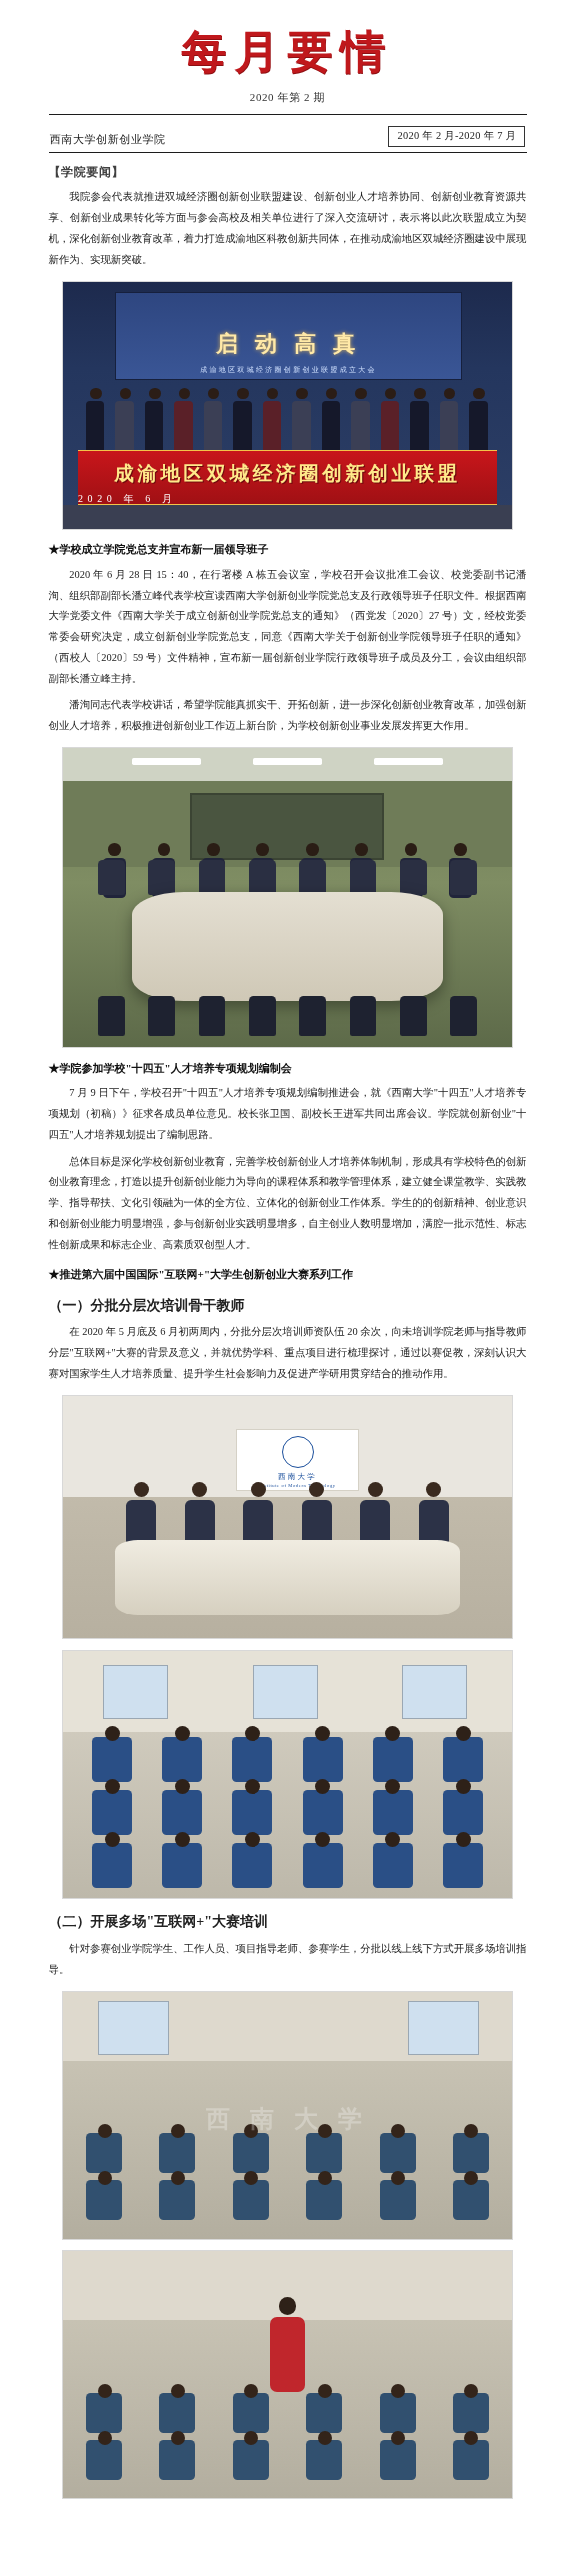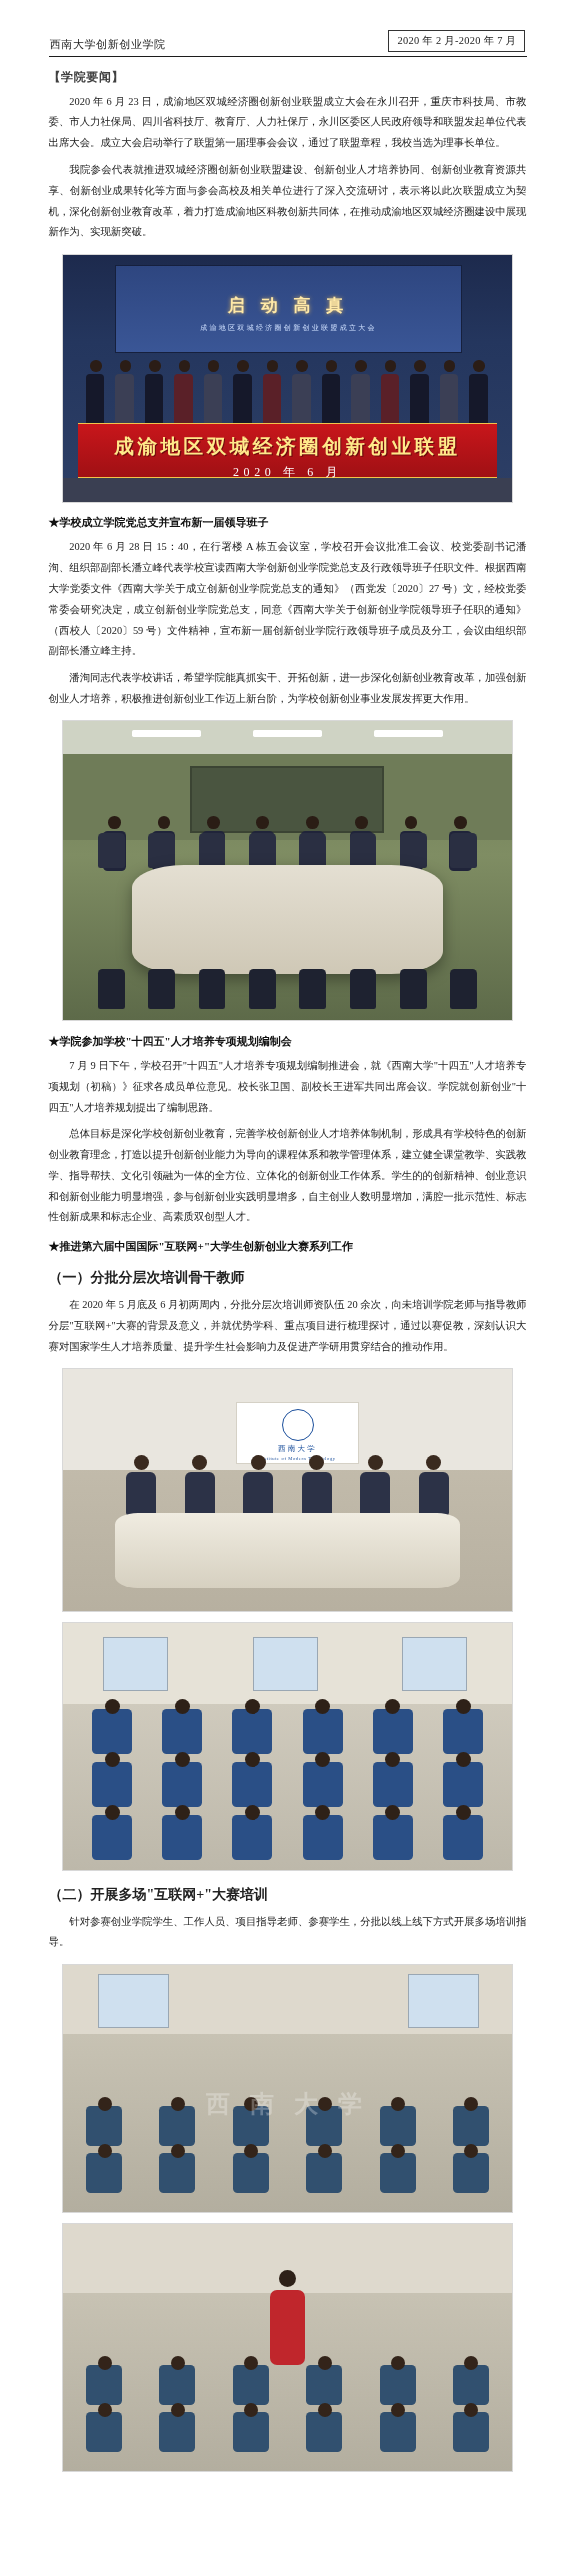--- a/index.html
+++ b/index.html
@@ -113,22 +113,22 @@
     background: #eee;
   }
   
   .ph1 { height: 247px; background: linear-gradient(#1d2a4d 0%, #24365e 35%, #2d3f66 100%); }
   .ph1 .screen {
     position: absolute; left: 52px; top: 10.4px; width: 345px; height: 86px;
     background: linear-gradient(#2e4680, #3a5696);
     border: 1.7px solid #16203d;
   }
   .ph1 .screen .s-title {
-    margin-top: 28px; text-align: center; color: #ffe9a8;
-    font-size: 17px; font-weight: 700; letter-spacing: 5.8px;
+    margin-top: 36px; text-align: center; color: #ffe9a8;
+    font-size: 22px; font-weight: 700; letter-spacing: 5.8px;
     text-shadow: 0 0 4.6px rgba(255,200,80,.8);
   }
   .ph1 .screen .s-sub {
     text-align:center; color:#cfe0ff; font-size:7px; letter-spacing:2.3px; margin-top:5.8px;
   }
   .ph1 .peoplerow {
     position: absolute; left: 23px; right: 23px; top: 101px; height: 69px;
     display: flex; justify-content: space-between; align-items: flex-end;
   }
   .ph1 .person { width: 19.6px; }
@@ -140,21 +140,21 @@
     position: absolute; left: 15px; right: 15px; bottom: 24px; height: 53px;
     background: linear-gradient(#c8161b, #a01014);
     border-top: 1.7px solid #f3c44a;
     border-bottom: 1.7px solid #f3c44a;
   }
   .ph1 .banner .bt {
     text-align: center; color: #ffe98a; font-size: 19.6px; font-weight: 700;
     letter-spacing: 3.5px; margin-top: 9.2px; text-shadow: 1.2px 1.2px 0 #6d0a0d;
   }
   .ph1 .banner .bs {
-    text-align: center; color: #ffffff; font-size: 12px; letter-spacing: 4.6px; margin-top: 4.6px;
+    text-align: left; color: #ffffff; font-size: 10px; letter-spacing: 4.6px; margin-top: 4.6px;
   }
   .ph1 .floor { position: absolute; left:0; right:0; bottom:0; height: 24px; background:#3a3f52; }
   
   .ph2 { height: 299px; background: linear-gradient(#6c7a55 0%, #7f8d63 45%, #5d6a49 100%); }
   .ph2 .ceiling { position:absolute; left:0; right:0; top:0; height:33px; background:#cfd3c4; }
   .ph2 .ceiling .lamp { position:absolute; top:9.2px; width:69px; height:7px; background:#ffffff; border-radius:1.7px; }
   .ph2 .wall { position:absolute; left:0; right:0; top:33px; height:86px; background:#6f7c58; }
   .ph2 .board { position:absolute; left:127px; top:45px; width:190px; height:63px; background:#4a5540; border:2.3px solid #3b4433; }
   .ph2 .table {
     position:absolute; left:69px; right:69px; top:144px; height:109px;
@@ -200,40 +200,44 @@
   .ph5 .speaker { position:absolute; left:207px; top:46px; width:35px; height:98px; }
   .ph5 .speaker .h { width:17.3px;height:17.3px;border-radius:50%;background:#2e2118;margin:0 auto 2.3px; }
   .ph5 .speaker .b { width:35px;height:75px;background:#c0262c;border-radius:7px; }
   .ph5 .desks { position:absolute; left:23px; right:23px; bottom:11.5px; }
   .ph5 .drow { display:flex; justify-content:space-between; margin-bottom:7px; }
   .ph5 .st { width:36px;height:40px;background:#31506f;border-radius:4.6px;position:relative; }
   .ph5 .st .h { position:absolute;top:-9.2px;left:11.5px;width:14px;height:14px;border-radius:50%;background:#33241a; }
   .wm {
     position:absolute; left:0; right:0; top:45%;
     text-align:center; font-size:24px; color:rgba(255,255,255,.28);
-    letter-spacing:7px; font-weight:700; pointer-events:none;margin-top:12px;
+    letter-spacing:7px; font-weight:700; pointer-events:none;
   }
 </style>
 </head>
 <body>
 
 <div class="page">
   <div class="inner">
 
+    <div class="masthead">
+      <div class="masthead-title">每月要情</div>
+      <div class="masthead-sub">2020 年第 2 期</div>
+      <div class="masthead-rule"></div>
+    </div>
 
     <div class="metabar">
       <div class="unit">西南大学创新创业学院</div>
       <div class="daterange">2020 年 2 月-2020 年 7 月</div>
     </div>
     <div class="metabar-rule"></div>
 
     <div class="section-head">【学院要闻】</div>
 
     <div class="article">
-      <p class="para">2020 年 6 月 23 日，成渝地区双城经济圈创新创业联盟成立大会在永川召开，重庆市科技局、市教委、市人力社保局、四川省科技厅、教育厅、人力社保厅，永川区委区人民政府领导和联盟发起单位代表出席大会。成立大会启动举行了联盟第一届理事会会议，通过了联盟章程，我校当选为理事长单位。</p>
       <p class="para">我院参会代表就推进双城经济圈创新创业联盟建设、创新创业人才培养协同、创新创业教育资源共享、创新创业成果转化等方面与参会高校及相关单位进行了深入交流研讨，表示将以此次联盟成立为契机，深化创新创业教育改革，着力打造成渝地区科教创新共同体，在推动成渝地区双城经济圈建设中展现新作为、实现新突破。</p>
     </div>
 
     <div class="photo ph1">
       <div class="screen">
         <div class="s-title">启 动 高 真</div>
         <div class="s-sub">成渝地区双城经济圈创新创业联盟成立大会</div>
       </div>
       <div class="peoplerow">
         <div class="person">

